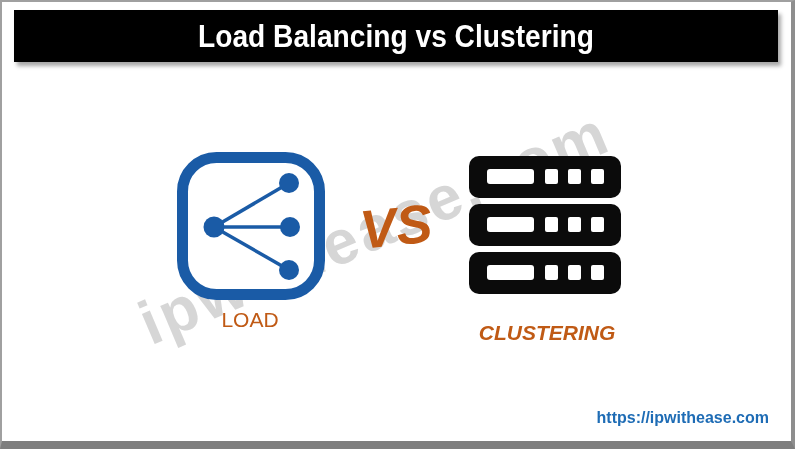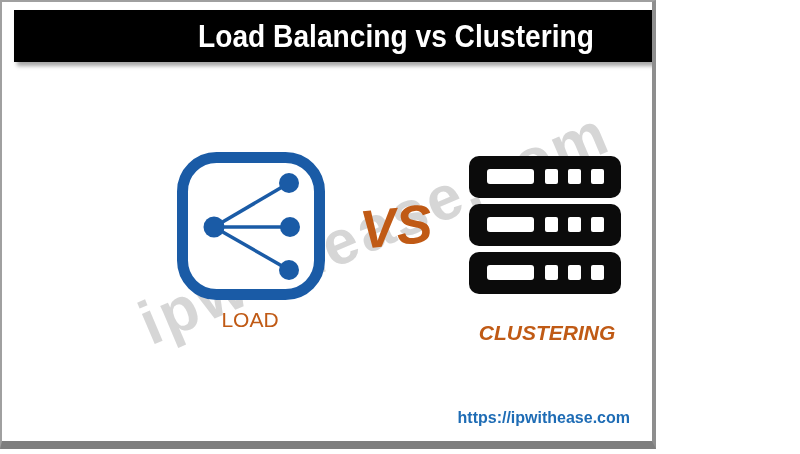--- a/index.html
+++ b/index.html
@@ -14,21 +14,21 @@
   }
   *{margin:0;padding:0;box-sizing:border-box;}
   body{
     width:800px;height:454px;
     background:#ffffff;
     font-family:"Liberation Sans", sans-serif;
     position:relative;overflow:hidden;
   }
   .frame{
     position:absolute;left:0;top:0;
-    width:656px;height:449px;
+    width:795px;height:449px;
     background:#ffffff;
     border:2px solid var(--frame_gray);
     border-right:4px solid #8e8e8e;
     border-bottom:8px solid #7e7e7e;
     overflow:hidden;
   }
   .title-bar{
     position:absolute;left:12px;top:8px;
     width:764px;height:52px;
     background:var(--title_bg);

